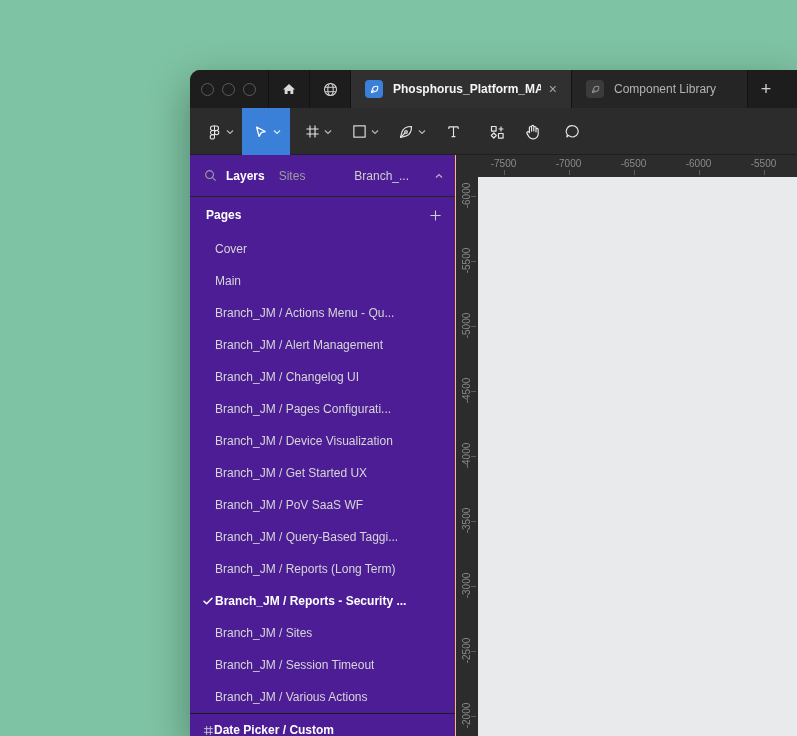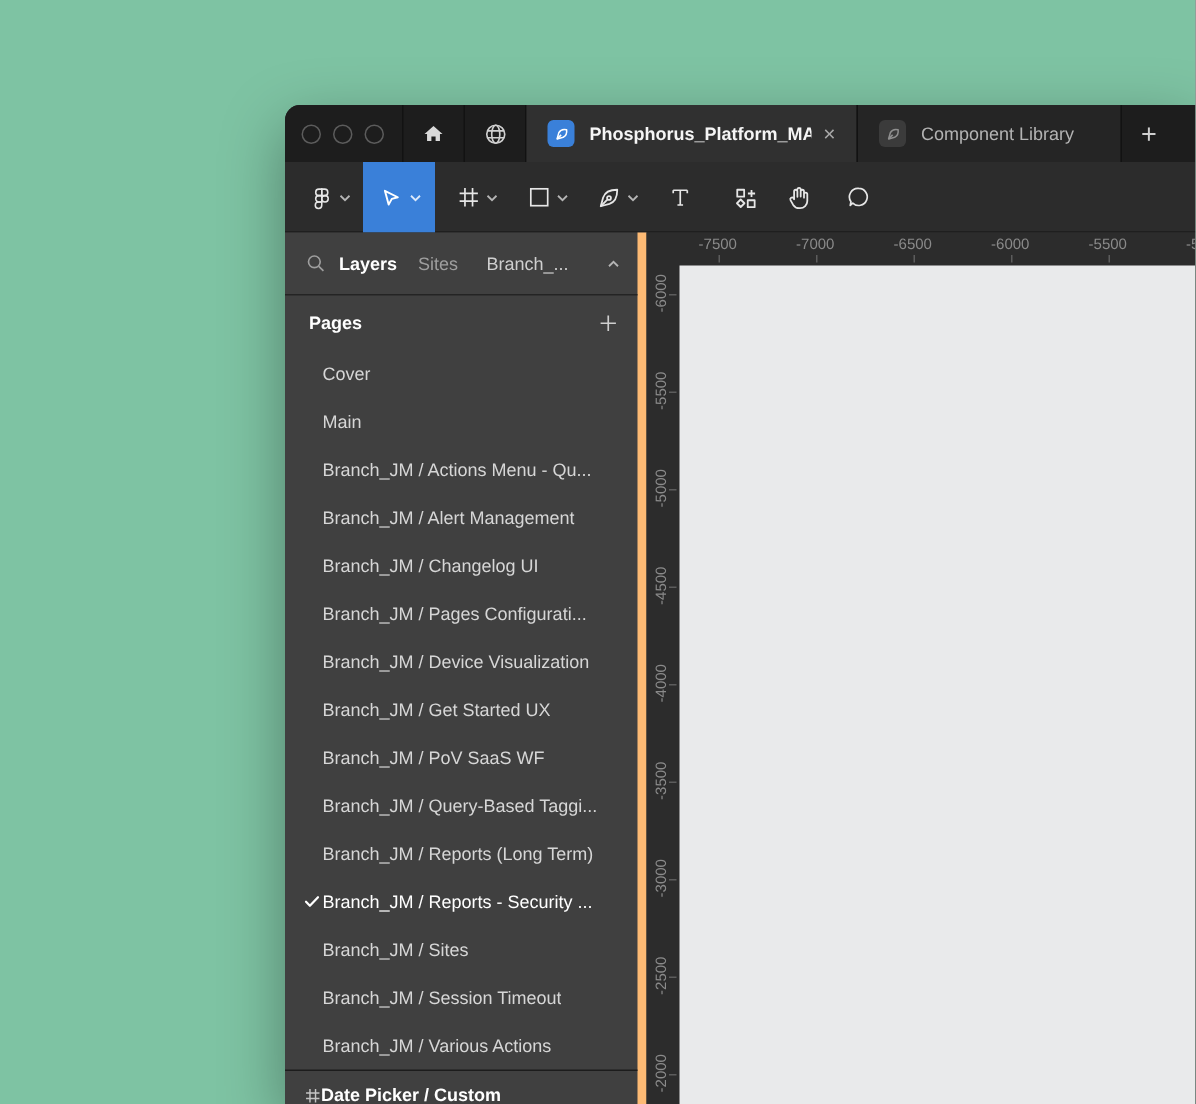--- a/index.html
+++ b/index.html
@@ -42,39 +42,39 @@
   .tbtn-pen     { margin-left:8px;  width:40px; }
   .tbtn-text    { margin-left:9px;  width:24px; }
   .tbtn-comp    { margin-left:20px; width:24px; }
   .tbtn-hand    { margin-left:12px; width:24px; }
   .tbtn-comment { margin-left:15px; width:24px; }
 
   
   .main { flex:1; display:flex; min-height:0; }
 
   
-  .sidebar { width:241px; background:#404040; border-right:6px solid #fdba74; display:flex; flex-direction:column; flex:0 0 auto; }
+  .sidebar { width:266px; background:#4c1d95; border-right:1px solid #fdba74; display:flex; flex-direction:column; flex:0 0 auto; }
   .panel-header { height:42px; display:flex; align-items:center; border-bottom:1px solid #242424; flex:0 0 auto; }
   .panel-header .search { margin-left:14px; display:flex; }
   .ph-tab { font-size:12px; margin-left:14px; color:#9e9e9e; }
   .ph-tab.active { color:#ffffff; font-weight:700; margin-left:9px; }
   .branch-select { margin-left:auto; display:flex; align-items:center; margin-right:12px;gap:20px; }
   .branch-label { font-size:12px; color:#cfcfcf; max-width:64px; white-space:nowrap; overflow:hidden; }
   .branch-select .chev { margin-left:6px; }
 
   .pages-header { height:36px; display:flex; align-items:center; flex:0 0 auto;gap:20px; }
   .pages-title { margin-left:16px; font-size:12px; font-weight:700; color:#ffffff; }
   .pages-add { margin-left:auto; margin-right:13px; display:flex; }
 
   .pages-list { flex:0 0 auto; }
   .page-item { height:32px; display:flex; align-items:center; font-size:12px; color:#d6d6d6; position:relative; }
   .page-item .check { width:24px; padding-left:13px; display:flex; visibility:hidden; flex:0 0 auto; }
   .page-item.checked .check { visibility:visible; }
   .page-item .page-label { padding-left:1px; white-space:nowrap; overflow:hidden; }
-  .page-item.checked .page-label { color:#ffffff; font-weight:400; }
+  .page-item.checked .page-label { color:#ffffff; font-weight:700; }
 
   .list-divider { height:1px; background:#1c1c1c; flex:0 0 auto; }
   .layer-item { height:32px; display:flex; align-items:center; flex:0 0 auto; }
   .layer-item .frame-ic { margin-left:13px; display:flex; }
   .layer-label { margin-left:0; font-size:12px; font-weight:700; color:#ffffff; white-space:nowrap; }
 
   
   .canvas { flex:1; position:relative; background:#2c2c2c; overflow:hidden; }
   .ruler-x { position:absolute; left:0; top:0; right:0; height:22px; display:flex; padding-left:15px; }
   .rx-label { width:65px; flex:0 0 auto; text-align:center; font-size:10px; color:#8a8a8a; line-height:18px; position:relative; }

